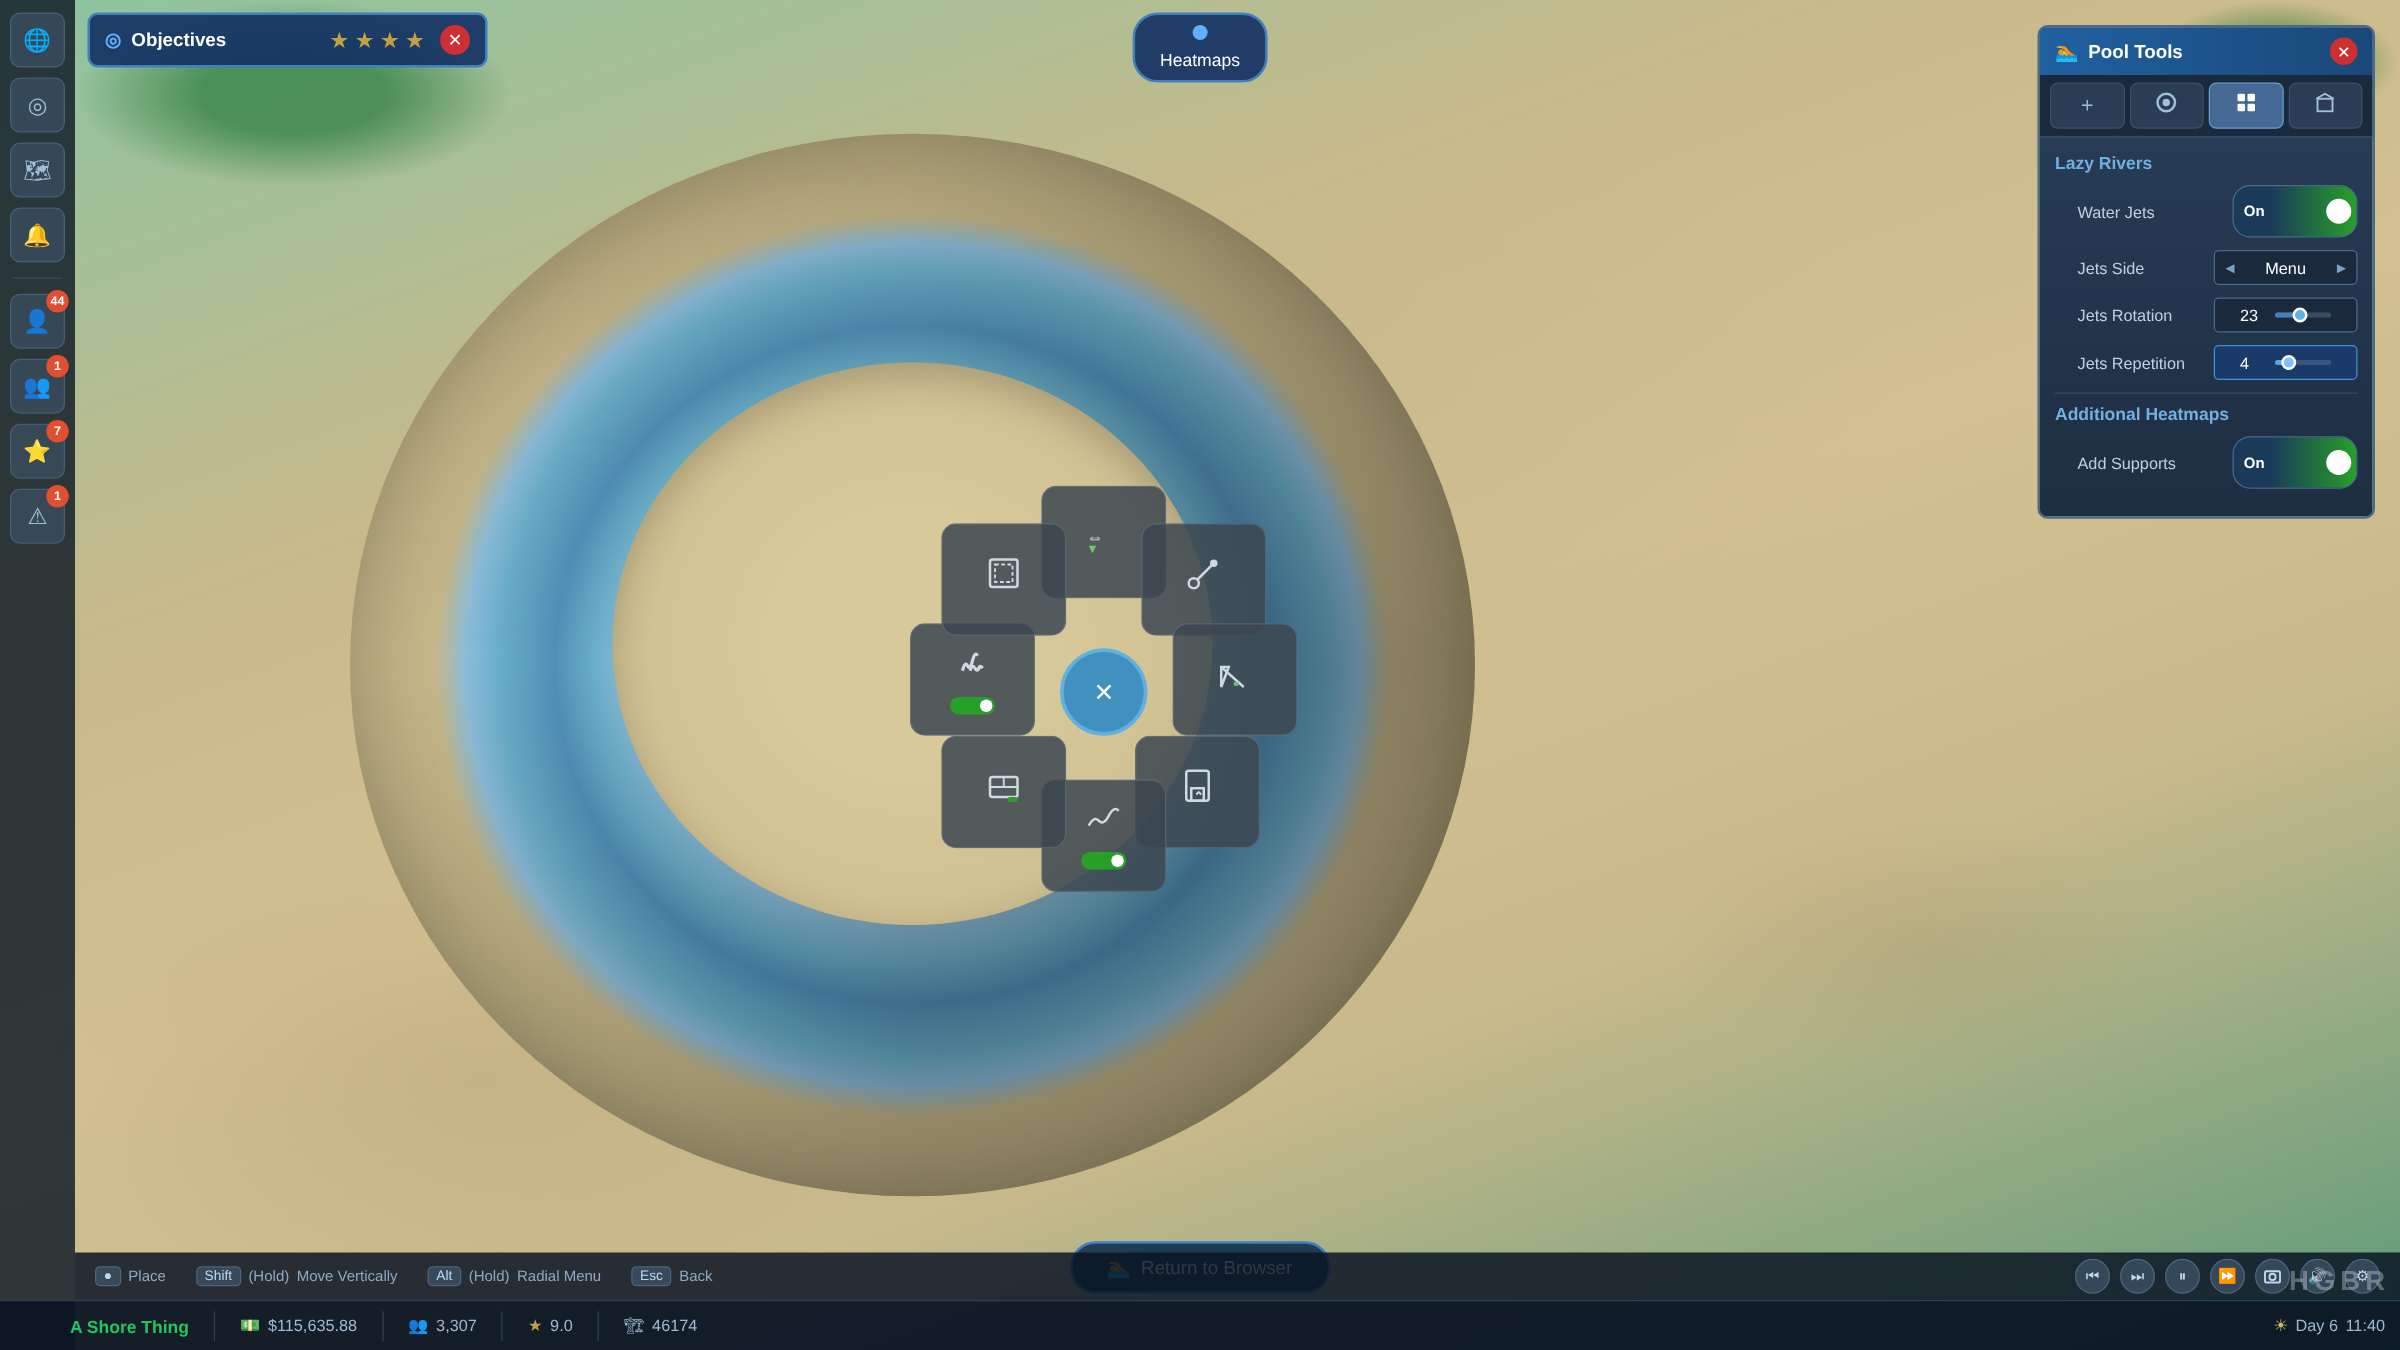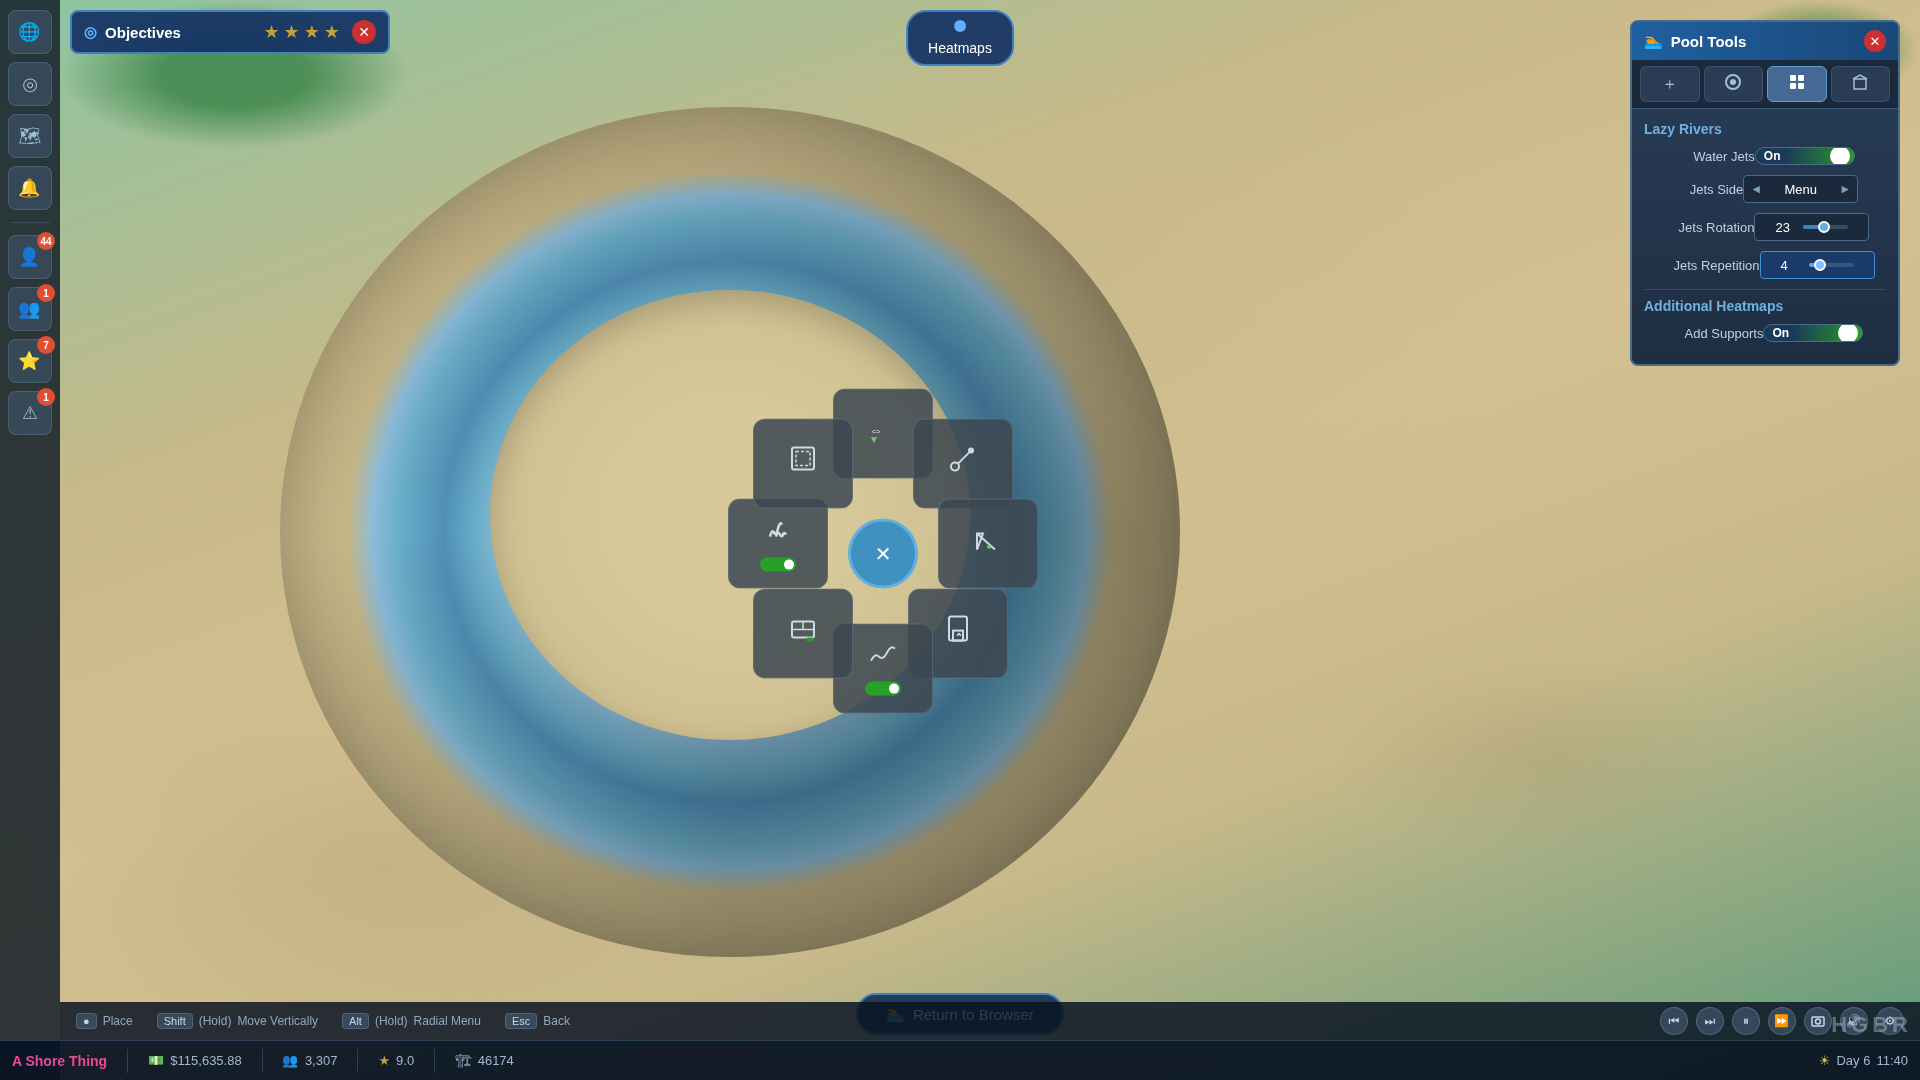--- a/index.html
+++ b/index.html
@@ -372,34 +372,34 @@
     .section-title {
       color: #70b0e0;
       font-size: 14px;
       font-weight: bold;
       margin-bottom: 10px;
     }
 
     .setting-row {
       display: flex;
       align-items: center;
-      justify-content: center;
+      justify-content: space-between;
       margin-bottom: 10px;
       margin-left: 18px;
     }
 
     .setting-label {
       color: #c0d0e0;
       font-size: 13px;
     }
 
     
     .toggle-switch {
       width: 100px;
-      height: 18px;
+      height: 42px;
       border-radius: 14px;
       background: linear-gradient(90deg, #1a3050 0%, #1a3050 100%);
       border: 1px solid #4a6a8a;
       display: flex;
       align-items: center;
       padding: 0 4px;
       cursor: pointer;
       position: relative;
       overflow: hidden;
     }
@@ -525,23 +525,24 @@
 
     .status-item {
       color: #a0b8d0;
       font-size: 13px;
       display: flex;
       align-items: center;
       gap: 6px;
     }
 
     .status-name {
-      color: #ec4899;
+      color: #22c55e;
       font-size: 14px;
       font-weight: bold;
+      margin-left: 44px;
     }
 
     .status-divider {
       width: 1px;
       height: 24px;
       background: rgba(60,90,120,0.6);
     }
 
     .status-spacer {
       flex: 1;

